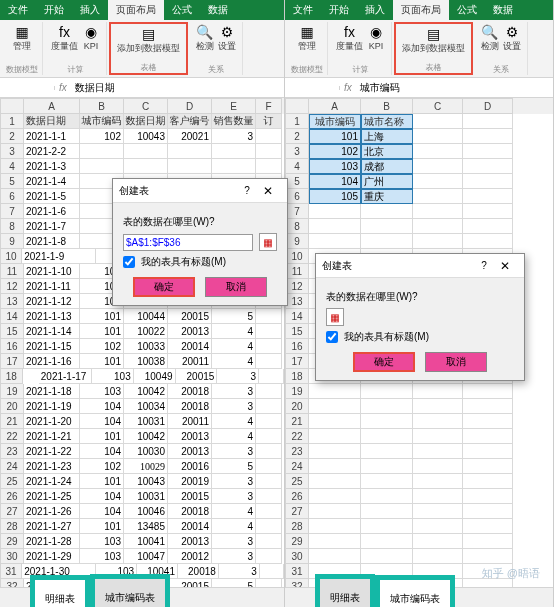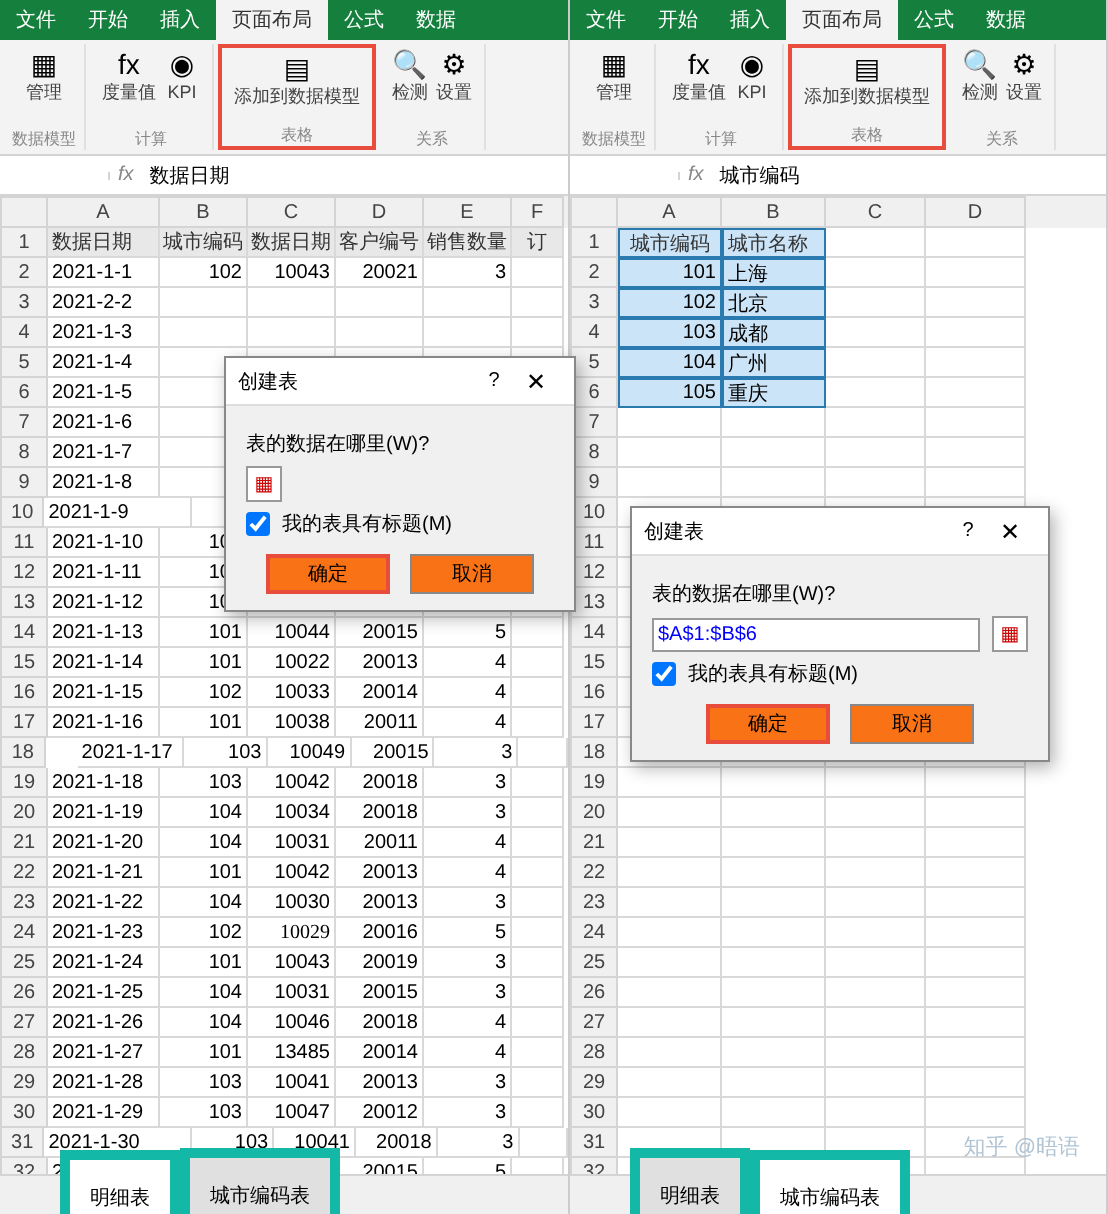--- a/index.html
+++ b/index.html
@@ -38,21 +38,21 @@
 .dlg-title .spacer{flex:1}
 .dlg-close{width:26px;text-align:center;cursor:pointer;font-size:12px}
 .dlg-q{width:16px;text-align:center;cursor:pointer}
 .dlg-body{padding:8px 10px}
 .dlg-row{margin:4px 0;display:flex;align-items:center;gap:6px}
 .dlg-txt{font-size:10px}
 .dlg-input{flex:1;background:#fff;border:1px solid #999;padding:2px;font-size:10px;color:#00f}
 .ref-btn{width:18px;height:18px;border:1px solid #999;background:#fff;display:flex;align-items:center;justify-content:center;font-size:10px;color:#c00}
 .chk{width:12px;height:12px}
 .dlg-btns{display:flex;justify-content:center;gap:10px;margin-top:8px}
-.dlg-btn{width:62px;height:20px;border:1px solid #888;background:#f97316;font-size:10px;cursor:pointer;display:flex;align-items:center;justify-content:center}
+.dlg-btn{width:62px;height:20px;border:1px solid #888;background:#ec4899;font-size:10px;cursor:pointer;display:flex;align-items:center;justify-content:center}
 .dlg-btn.ok{border:2px solid #e74c3c}
 .sheet-tabs{position:absolute;bottom:0;left:0;right:0;height:20px;background:#f0f0f0;border-top:1px solid #d4d4d4;display:flex;align-items:center;padding-left:30px;gap:0}
 .sheet-tab{padding:12px 10px;font-size:10px;background:#e0e0e0;border:5px solid #14b8a6;cursor:pointer}
 .sheet-tab.active{background:#fff;border-bottom:2px solid #217346}
 .watermark{position:absolute;right:14px;bottom:26px;font-size:11px;color:#b0c4d4;z-index:200}
 </style>
 </head>
 <body>
 
 <div class="pane pane-left">
@@ -422,20 +422,21 @@
         <span>创建表</span>
         <span class="spacer"></span>
         <span class="dlg-q">?</span>
         <span class="dlg-close">✕</span>
       </div>
     <div class="dlg-body">
       <div class="dlg-row">
           <span class="dlg-txt">表的数据在哪里(W)?</span>
         </div>
       <div class="dlg-row">
+          <span class="dlg-input">$A$1:$F$36</span>
           <span class="ref-btn">▦</span>
         </div>
       <div class="dlg-row">
           <input type="checkbox" class="chk" checked="" style="">
           <span class="dlg-txt">我的表具有标题(M)</span>
         </div>
       <div class="dlg-btns">
         <span class="dlg-btn ok">确定</span>
         <span class="dlg-btn">取消</span>
       </div>
@@ -744,21 +745,20 @@
         <span>创建表</span>
         <span class="spacer"></span>
         <span class="dlg-q">?</span>
         <span class="dlg-close">✕</span>
       </div>
     <div class="dlg-body">
       <div class="dlg-row">
           <span class="dlg-txt">表的数据在哪里(W)?</span>
         </div>
       <div class="dlg-row">
-          <span class="dlg-input">$A$1:$B$6</span>
           <span class="ref-btn">▦</span>
         </div>
       <div class="dlg-row">
           <input type="checkbox" class="chk" checked="" style="">
           <span class="dlg-txt">我的表具有标题(M)</span>
         </div>
       <div class="dlg-btns">
         <span class="dlg-btn ok">确定</span>
         <span class="dlg-btn">取消</span>
       </div>

